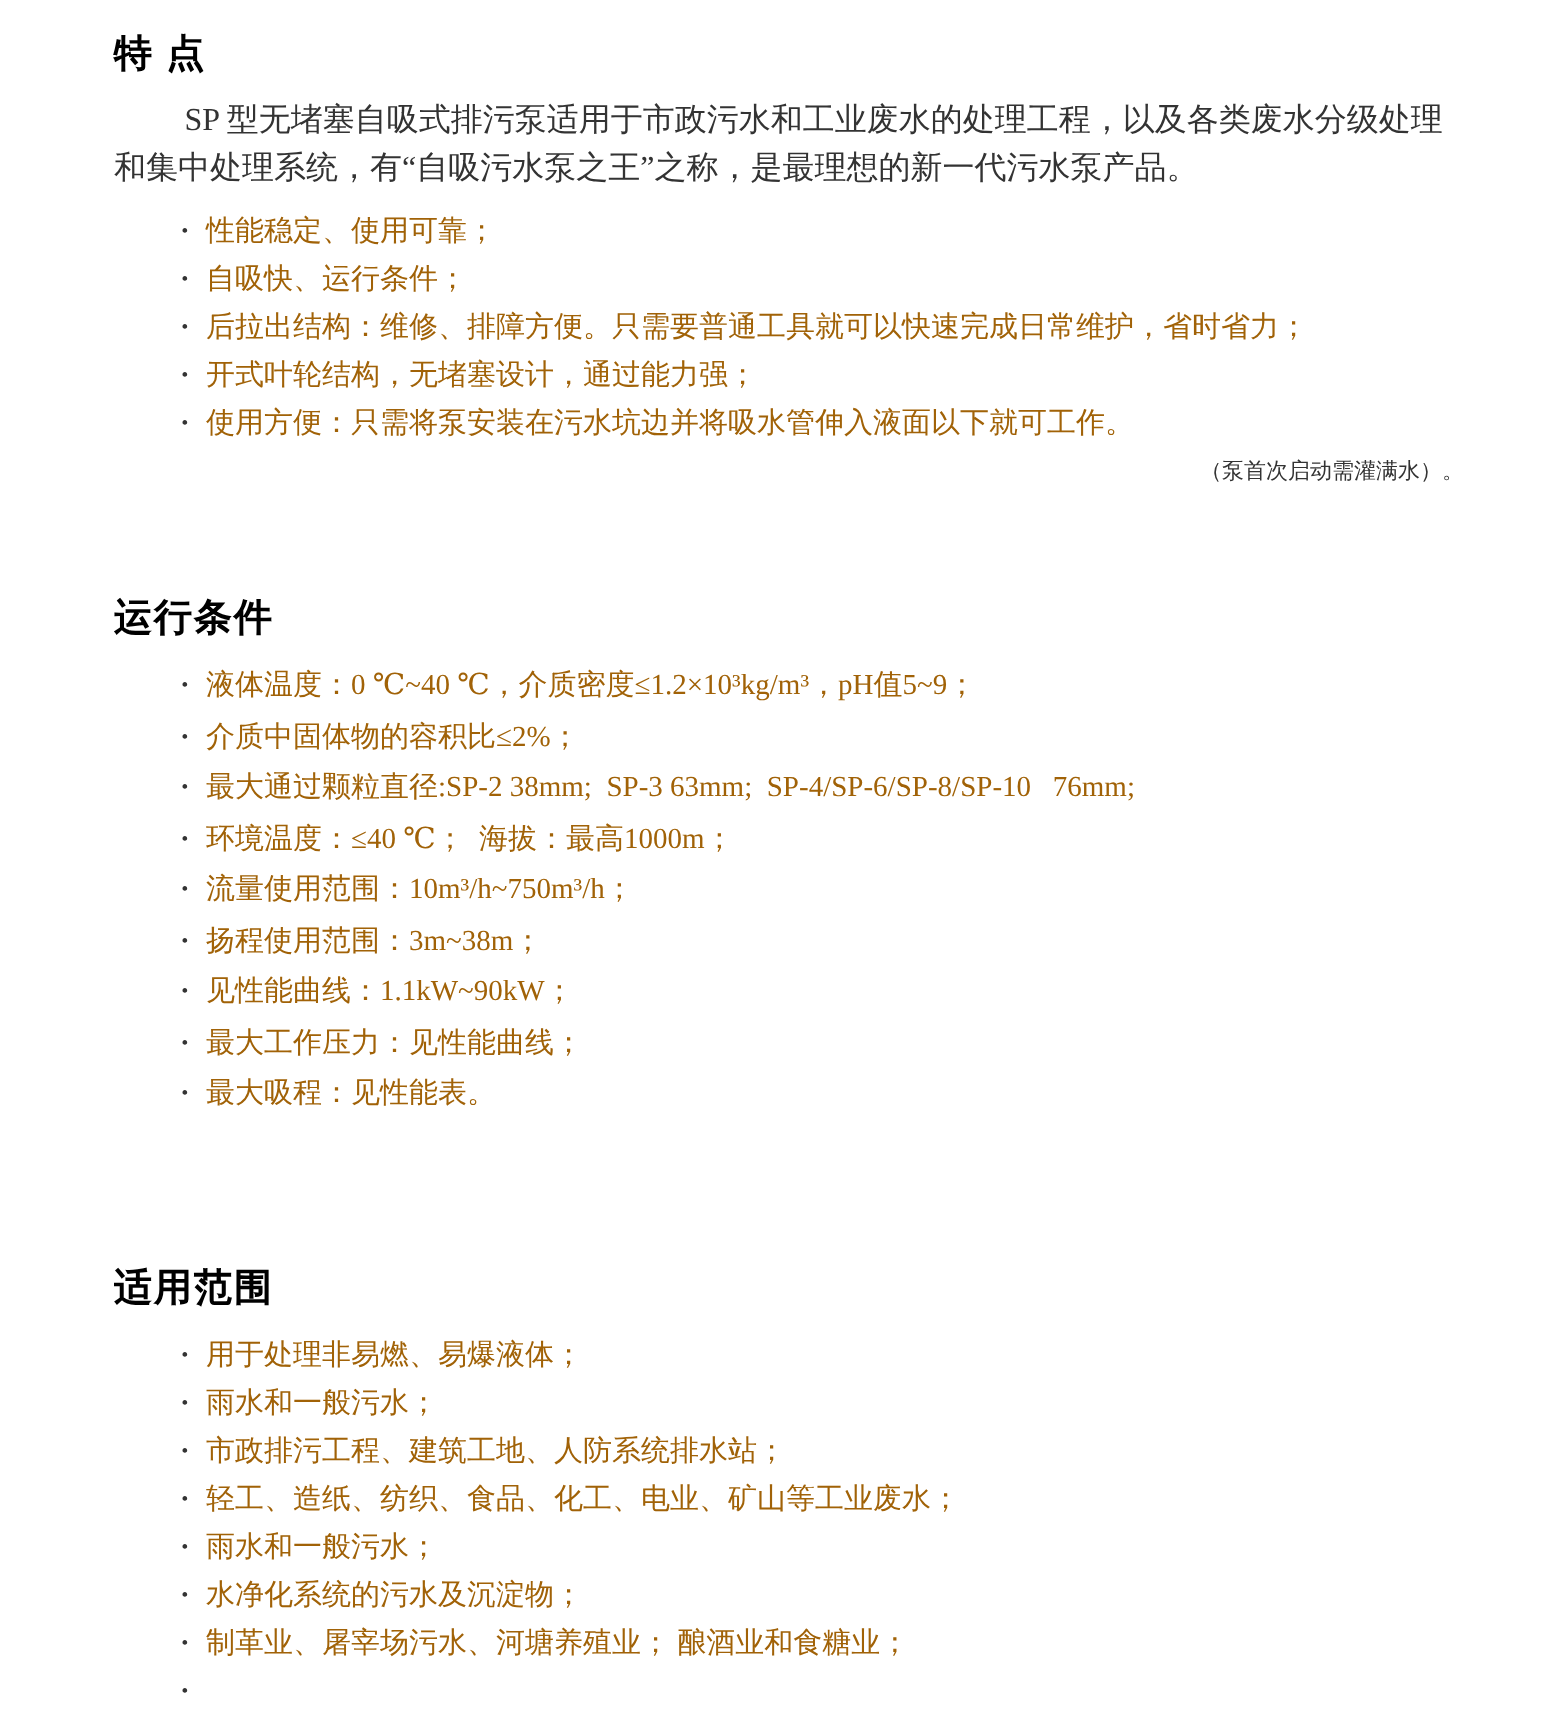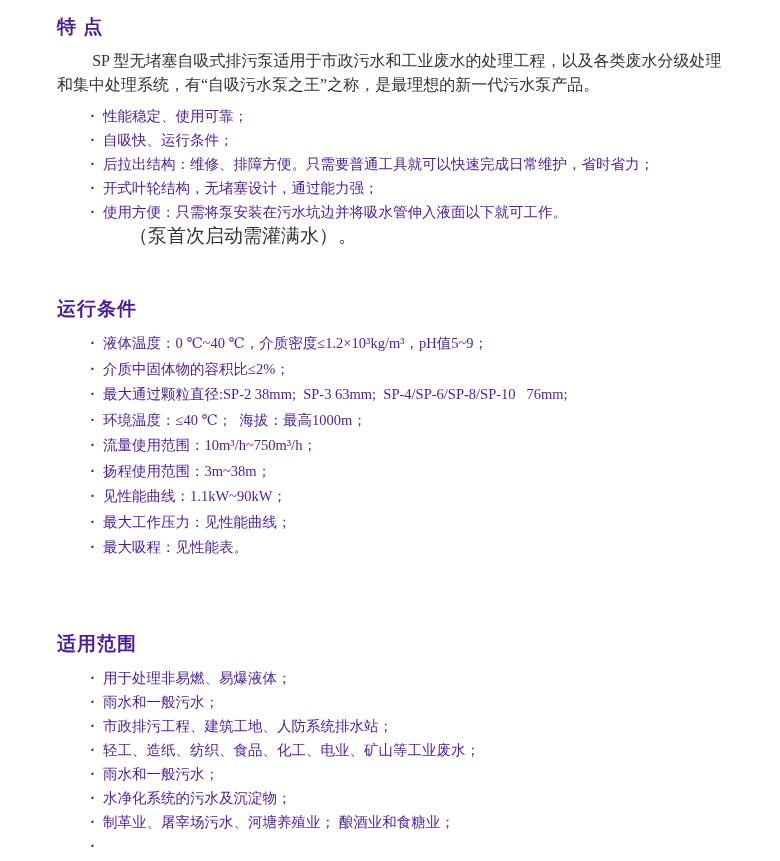--- a/index.html
+++ b/index.html
@@ -17,21 +17,21 @@
     color: #333333;
     overflow: hidden;
   }
   .section { margin: 0; }
   .section-conditions { margin-top: 48px; }
   .section-applications { margin-top: 72px; }
   .section-title {
     font-family: "Liberation Sans", "DejaVu Sans", sans-serif;
     font-size: 19px;
     font-weight: 700;
-    color: #4c1d95;
+    color: #000000;
     letter-spacing: 1px;
     margin: 0 0 9px 0;
     white-space: pre-wrap;
   }
   .intro {
     font-size: 16px;
     line-height: 24px;
     text-indent: 2.2em;
     margin: 0 0 7px 0;
     white-space: normal;
@@ -47,28 +47,29 @@
   }
   .section-conditions .bullet-item { margin-bottom: 1.5px; }
   .dot {
     flex: none;
     width: 13px;
     color: #333333;
     font-weight: 700;
   }
   .bullet-text {
     white-space: pre-wrap;
-    color: #4c1d95;
+    color: #a16207;
   }
   .list-note {
     margin-left: 72px;
-    font-size: 19px;
+    font-size: 11px;
     line-height: 24px;
     white-space: pre-wrap;
     color: #333333;
+    text-align: right;
   }
 </style>
 </head>
 <body>
 
 <div class="page">
 
   <div class="section section-features">
     <h2 class="section-title">特 点</h2>
     <p class="intro">SP 型无堵塞自吸式排污泵适用于市政污水和工业废水的处理工程，以及各类废水分级处理和集中处理系统，有“自吸污水泵之王”之称，是最理想的新一代污水泵产品。</p>

